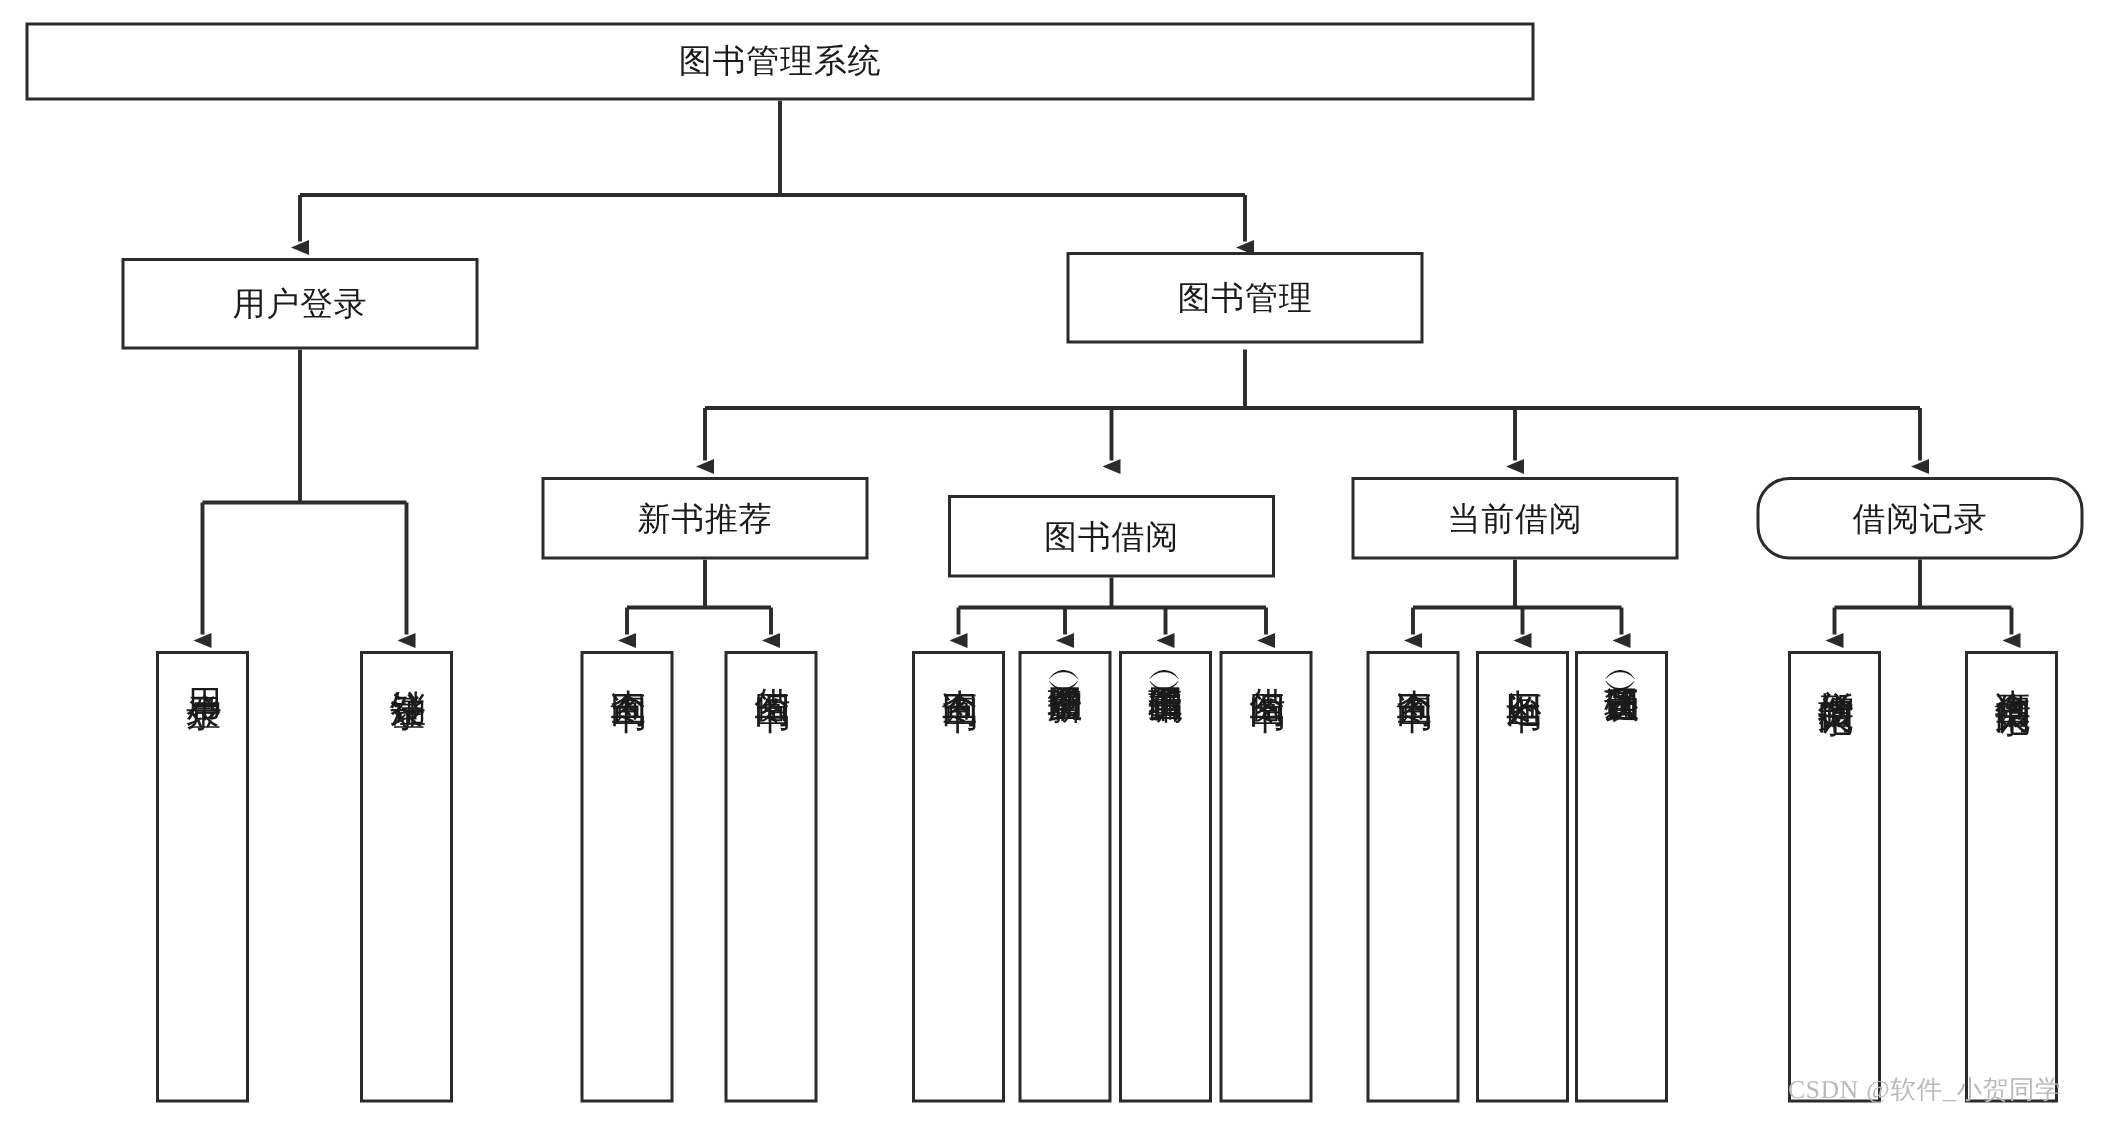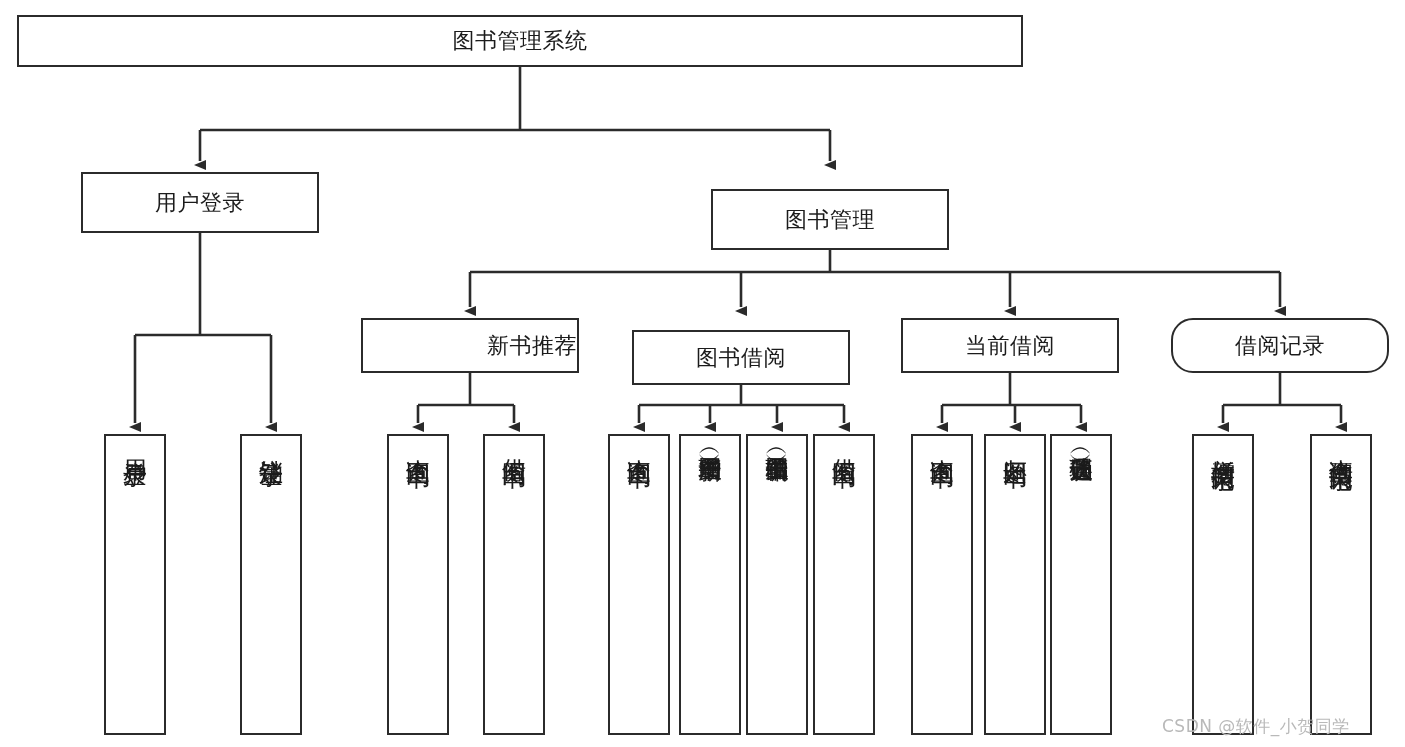--- a/index.html
+++ b/index.html
@@ -9,20 +9,21 @@
   }
   body {
     font-family: "DejaVu Sans", "Liberation Sans", sans-serif;
   }
   #canvas {
     position: relative;
     width: 1405px;
     height: 747px;
     background: #ffffff;
     overflow: hidden;
+    font-family: Liberation Serif, serif;
   }
   svg.wires {
     position: absolute;
     left: 0;
     top: 0;
     width: 1405px;
     height: 747px;
     pointer-events: none;
   }
   .node {
@@ -123,24 +124,24 @@
       </g>
   </svg>
 
   <div id="node-layer">
       <div class="node root horiz" style="left: 17px; top: 15px; width: 1006px; height: 52px;">
         <span class="lbl">图书管理系统</span>
       </div>
       <div class="node horiz" style="left: 81px; top: 172px; width: 238px; height: 61px;">
         <span class="lbl">用户登录</span>
       </div>
-      <div class="node horiz" style="left: 711px; top: 189px; width: 238px; height: 61px;">
+      <div class="node horiz" style="left: 711px; top: 168px; width: 238px; height: 61px;">
         <span class="lbl">图书管理</span>
       </div>
-      <div class="node horiz" style="left: 361px; top: 318px; width: 218px; height: 55px; justify-content: flex-end;">
+      <div class="node horiz" style="left: 361px; top: 318px; width: 218px; height: 55px;">
         <span class="lbl">新书推荐</span>
       </div>
       <div class="node horiz" style="left: 632px; top: 318px; width: 218px; height: 55px; margin-top: 12px;">
         <span class="lbl">图书借阅</span>
       </div>
       <div class="node horiz" style="left: 901px; top: 318px; width: 218px; height: 55px;">
         <span class="lbl">当前借阅</span>
       </div>
       <div class="node horiz" style="left: 1171px; top: 318px; width: 218px; height: 55px; border-radius: 22px;">
         <span class="lbl">借阅记录</span>
@@ -179,14 +180,14 @@
         <span class="lbl">确认归还（管理员）</span>
       </div>
       <div class="node leaf" style="left: 1192px; top: 434px; width: 62px; height: 301px;">
         <span class="lbl">新增借阅记录</span>
       </div>
       <div class="node leaf" style="left: 1310px; top: 434px; width: 62px; height: 301px;">
         <span class="lbl">查询借阅记录</span>
       </div>
     </div>
 
-  <div class="watermark" style="left: 1152px; top: 715px; color: rgb(185, 185, 185); padding-left: 10px;">CSDN @软件_小贺同学</div>
+  <div class="watermark" style="left: 1192px; top: 715px; color: rgb(185, 185, 185);">CSDN @软件_小贺同学</div>
 </div>
 
 </body></html>

